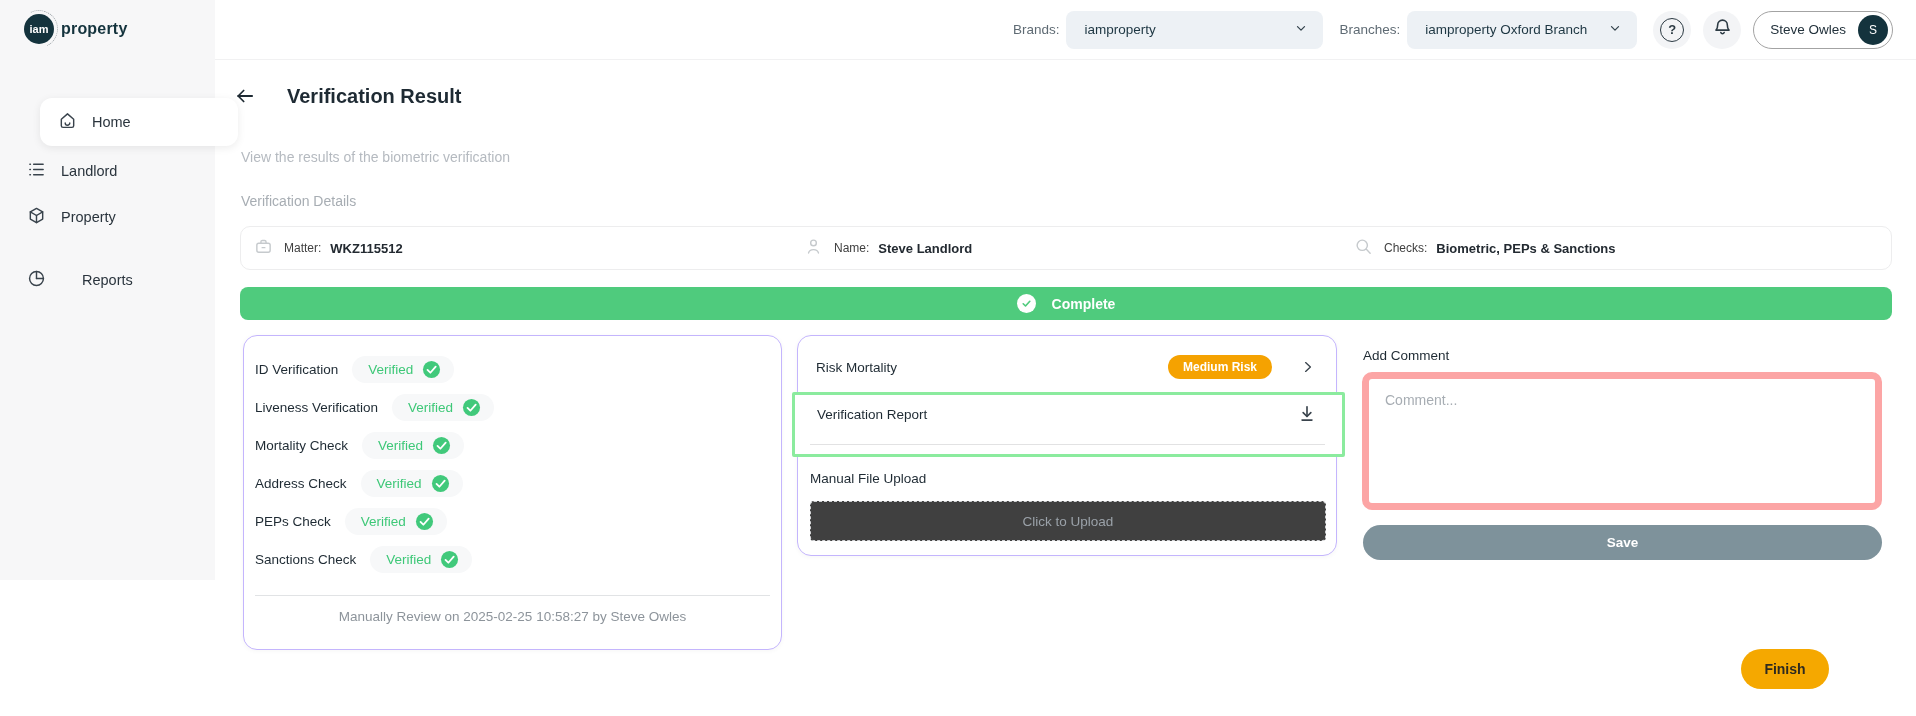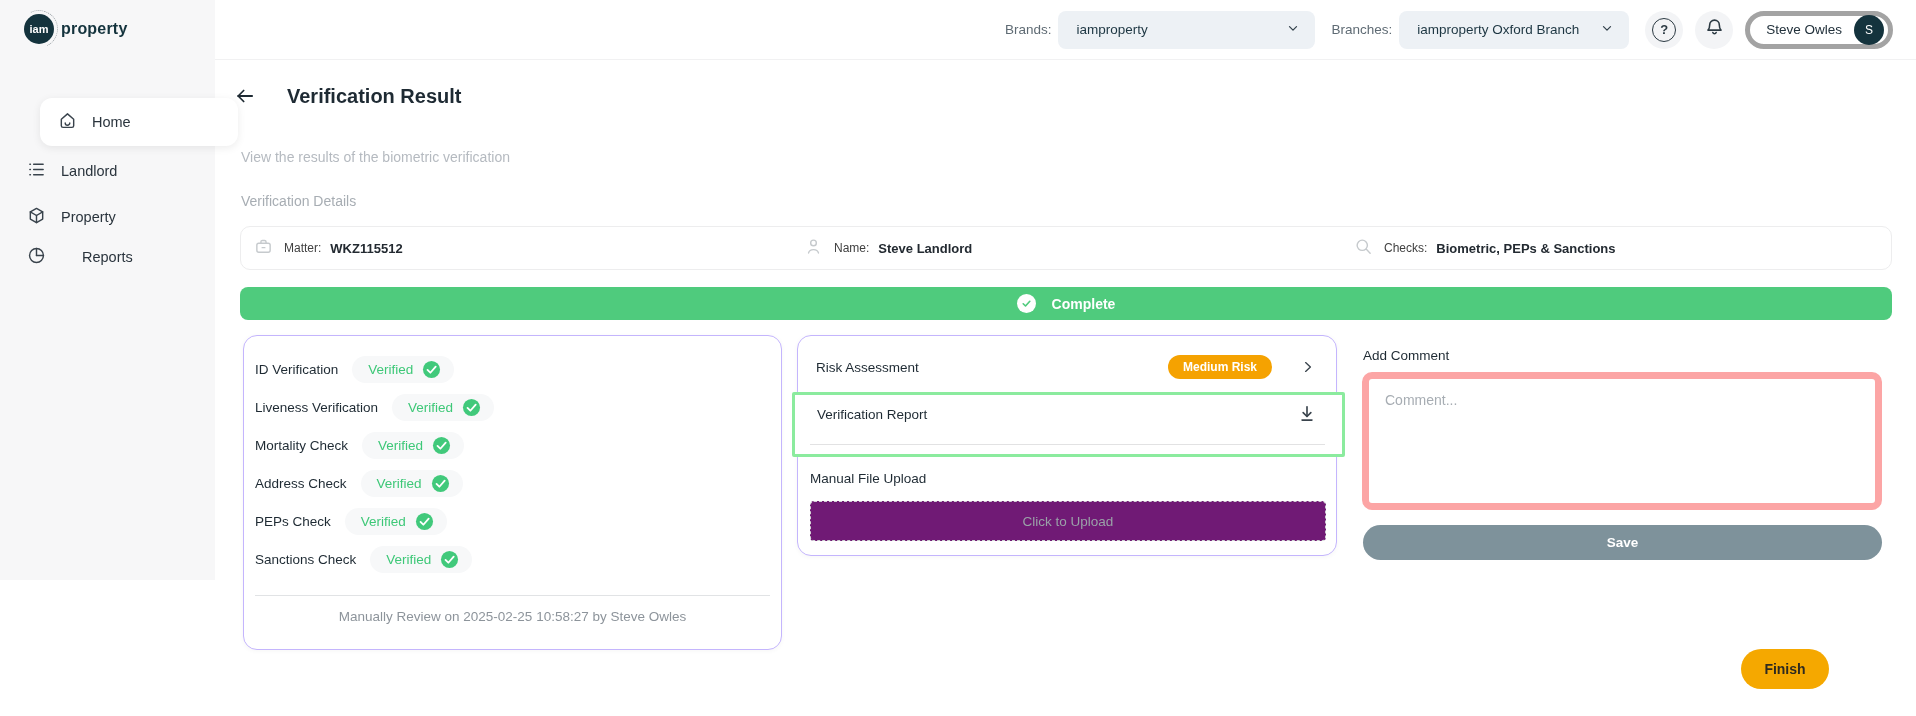--- a/index.html
+++ b/index.html
@@ -45,21 +45,21 @@
   .tb-select.branches { width:230px; }
   .tb-icon-btn {
     width:38px; height:38px; border-radius:50%; background:#f3f4f6;
     display:flex; align-items:center; justify-content:center; margin-right:12px; cursor:pointer;
   }
   .help-ring {
     width:24px; height:24px; border-radius:50%; border:1.7px solid #2c3a43; color:#2c3a43;
     font-size:13px; font-weight:bold; display:flex; align-items:center; justify-content:center;
   }
   .user-pill {
-    height:38px; border-radius:19px; background:#fff; border:5px solid #a3a3a3;
+    height:38px; border-radius:19px; background:#fff; border:1px solid #a3a3a3;
     display:flex; align-items:center; padding:0 4px 0 16px; gap:12px; cursor:pointer;
   }
   .user-name { font-size:13.5px; color:#22313b; }
   .avatar {
     width:30px; height:30px; border-radius:50%; background:var(--brand-dark,#113540);
     color:#fff; font-size:12px; display:flex; align-items:center; justify-content:center;
   }
   
   .back-btn { position:absolute; left:234px; top:85px; width:24px; height:24px; cursor:pointer; }
   .page-title { position:absolute; left:287px; top:85px; font-size:20px; font-weight:600; color:#1e2a33; }
@@ -105,21 +105,21 @@
   .report-box {
     position:absolute; left:792px; top:392px; width:553px; height:65px;
     border:3px solid var(--green-light,#8BEB9E); background:#fff; z-index:3; border-radius:2px; cursor:pointer;
   }
   .report-label { position:absolute; left:22px; top:12px; font-size:13.5px; color:#1e2a33; }
   .download-btn { position:absolute; right:24px; top:8px; width:22px; height:22px; cursor:pointer; }
   .report-divider { position:absolute; left:15px; right:17px; bottom:9px; border-top:1px solid #e2e2e3; }
   .upload-label { position:absolute; left:810px; top:471px; font-size:13.5px; color:#1e2a33; z-index:4; }
   .upload-box {
     position:absolute; left:810px; top:501px; width:516px; height:40px; z-index:4;
-    border:1.5px dashed #d2d3d5; border-radius:4px; background:#701a75;
+    border:1.5px dashed #d2d3d5; border-radius:4px; background:#404040;
     display:flex; align-items:center; justify-content:center;
     color:#9aa1a8; font-size:13.5px; cursor:pointer;
   }
   
   .comment-title { position:absolute; left:1363px; top:348px; font-size:13.5px; color:#1e2a33; }
   .comment-box {
     position:absolute; left:1362px; top:372px; width:520px; height:138px;
     border:7px solid #fca5a5; border-radius:10px; padding:13px 16px;
     font-family:"Liberation Sans", sans-serif; font-size:14px; color:#333; resize:none; outline:none;
   }
@@ -174,21 +174,21 @@
       <span>
         <svg width="19" height="19" viewBox="0 0 20 20" fill="none" stroke="#39434c" stroke-width="1.5" stroke-linecap="round" stroke-linejoin="round">
           <path d="M10 2.5 l6.5 3.75 v7.5 L10 17.5 l-6.5 -3.75 v-7.5 Z"></path>
           <path d="M3.5 6.25 L10 10 l6.5 -3.75"></path>
             <path d="M10 10 v7.5"></path>
         </svg>
       </span>
       <span>Property</span>
     </div>
 
-    <div class="nav-item" style="top:233px;gap:36px;">
+    <div class="nav-item" style="top:256px;gap:36px;">
       <span>
         <svg width="19" height="19" viewBox="0 0 20 20" fill="none" stroke="#39434c" stroke-width="1.5" stroke-linecap="round">
           <circle cx="10" cy="10" r="7.3"></circle>
             <path d="M10 10 V2.7"></path>
             <path d="M10 10 H17.3"></path>
         </svg>
       </span>
       <span>Reports</span>
     </div>
   </div>
@@ -350,21 +350,21 @@
             </svg>
           </span>
         </div>
       </div>
     <hr class="checks-divider">
     <div class="checks-footer">Manually Review on 2025-02-25 10:58:27 by Steve Owles</div>
   </div>
 
   <div class="card risk-card">
     <div class="risk-row">
-      <span class="risk-label">Risk Assessment</span>
+      <span class="risk-label">Risk Mortality</span>
       <span class="risk-badge">Medium Risk</span>
       <span class="risk-chevron">
         <svg width="16" height="16" viewBox="0 0 20 20" fill="none" stroke="#3a444d" stroke-width="1.7" stroke-linecap="round" stroke-linejoin="round">
             <polyline points="7,4.5 13,10 7,15.5"></polyline>
           </svg>
       </span>
     </div>
   </div>
 
   <div class="report-box">

